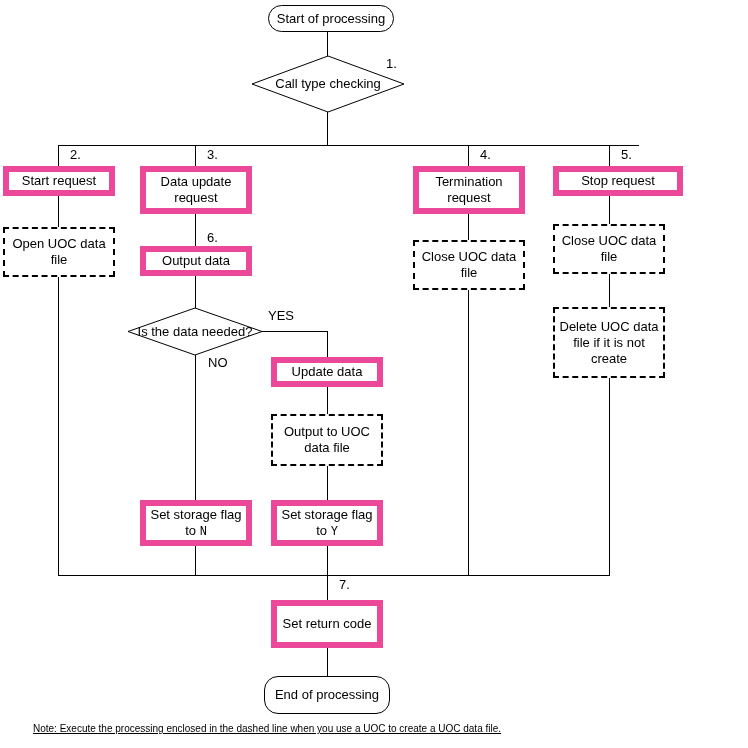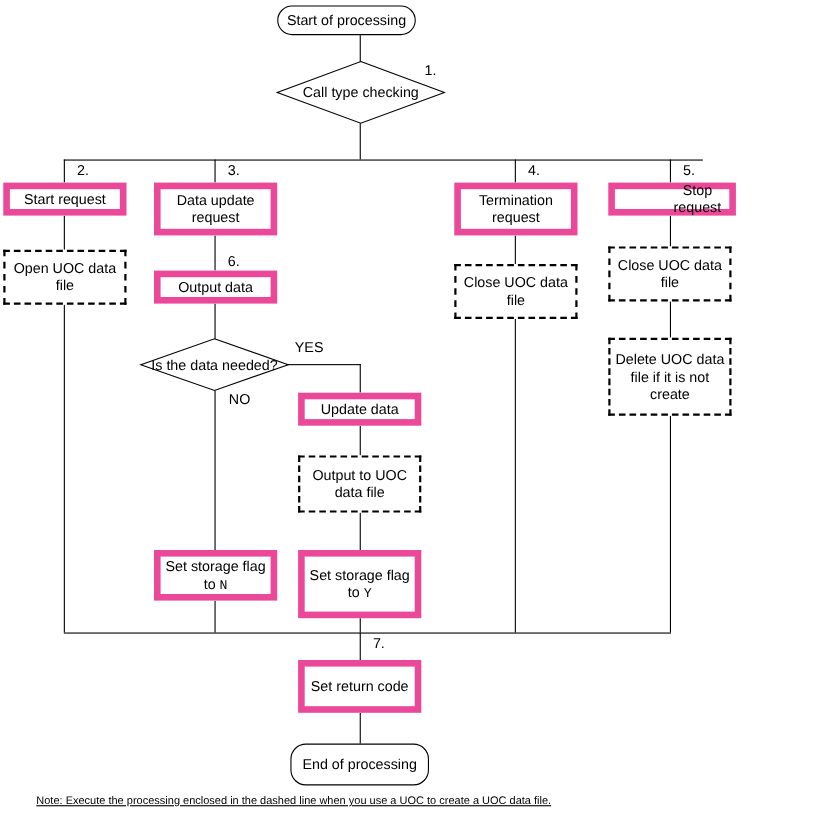--- a/index.html
+++ b/index.html
@@ -149,21 +149,21 @@
   <div class="ln lnv" style="left:609px; top:274px; height:33px;"></div>
 
   <div class="ln lnv" style="left:609px; top:378px; height:197px;"></div>
 
   <div class="ln lnh" style="left:58px; top:575px; width:552px;"></div>
 
   <div class="ln lnv" style="left:327px; top:575px; height:25px;"></div>
 
   <div class="ln lnv" style="left:327px; top:648px; height:28px;"></div>
 
-  <div class="node terminator" style="left:252px; top:5px; width:126px; height:27px;">
+  <div class="node terminator" style="left:268px; top:5px; width:126px; height:27px;">
     <span>Start of processing</span>
   </div>
 
   <div class="diamond-wrap" style="left:252px; top:56px; width:152px; height:56px;">
     <svg width="152" height="56" viewBox="0 0 152 56">
       <polygon points="76,0 152,28 76,56 0,28" fill="#ffffff" stroke="#000000" stroke-width="1"></polygon>
     </svg>
     <div class="diamond-label">Call type checking</div>
   </div>
   <div class="steplabel" style="left:386px; top:57px;">1.</div>
@@ -198,34 +198,34 @@
     <span>Output to UOC data file</span>
   </div>
   <div class="node process" style="left:271px; top:357px; width:112px; height:30px;">
     <span>Update data</span>
   </div>
 
   <div class="node process" style="left:140px; top:500px; width:112px; height:46px;">
     <span><span>Set storage flag to </span><span class="mono">N</span></span>
   </div>
 
-  <div class="node process" style="left:271px; top:500px; width:112px; height:62px;justify-content:center;">
+  <div class="node process" style="left:271px; top:500px; width:112px; height:46px;justify-content:center;">
     <span><span>Set storage flag to </span><span class="mono">Y</span></span>
   </div>
 
   <div class="steplabel" style="left:480px; top:148px;">4.</div>
   <div class="node process" style="left:413px; top:166px; width:112px; height:48px;">
     <span>Termination request</span>
   </div>
   <div class="node process-dashed" style="left:413px; top:240px; width:112px; height:50px;">
     <span>Close UOC data file</span>
   </div>
 
   <div class="steplabel" style="left:621px; top:148px;">5.</div>
-  <div class="node process" style="left:553px; top:166px; width:116px; height:30px;padding-left:46px;">
+  <div class="node process" style="left:553px; top:166px; width:130px; height:30px;">
     <span>Stop request</span>
   </div>
   <div class="node process-dashed" style="left:553px; top:224px; width:112px; height:50px;">
     <span>Close UOC data file</span>
   </div>
   <div class="node process-dashed" style="left:553px; top:307px; width:112px; height:71px;">
     <span>Delete UOC data file if it is not create</span>
   </div>
 
   <div class="steplabel" style="left:339px; top:578px;">7.</div>

